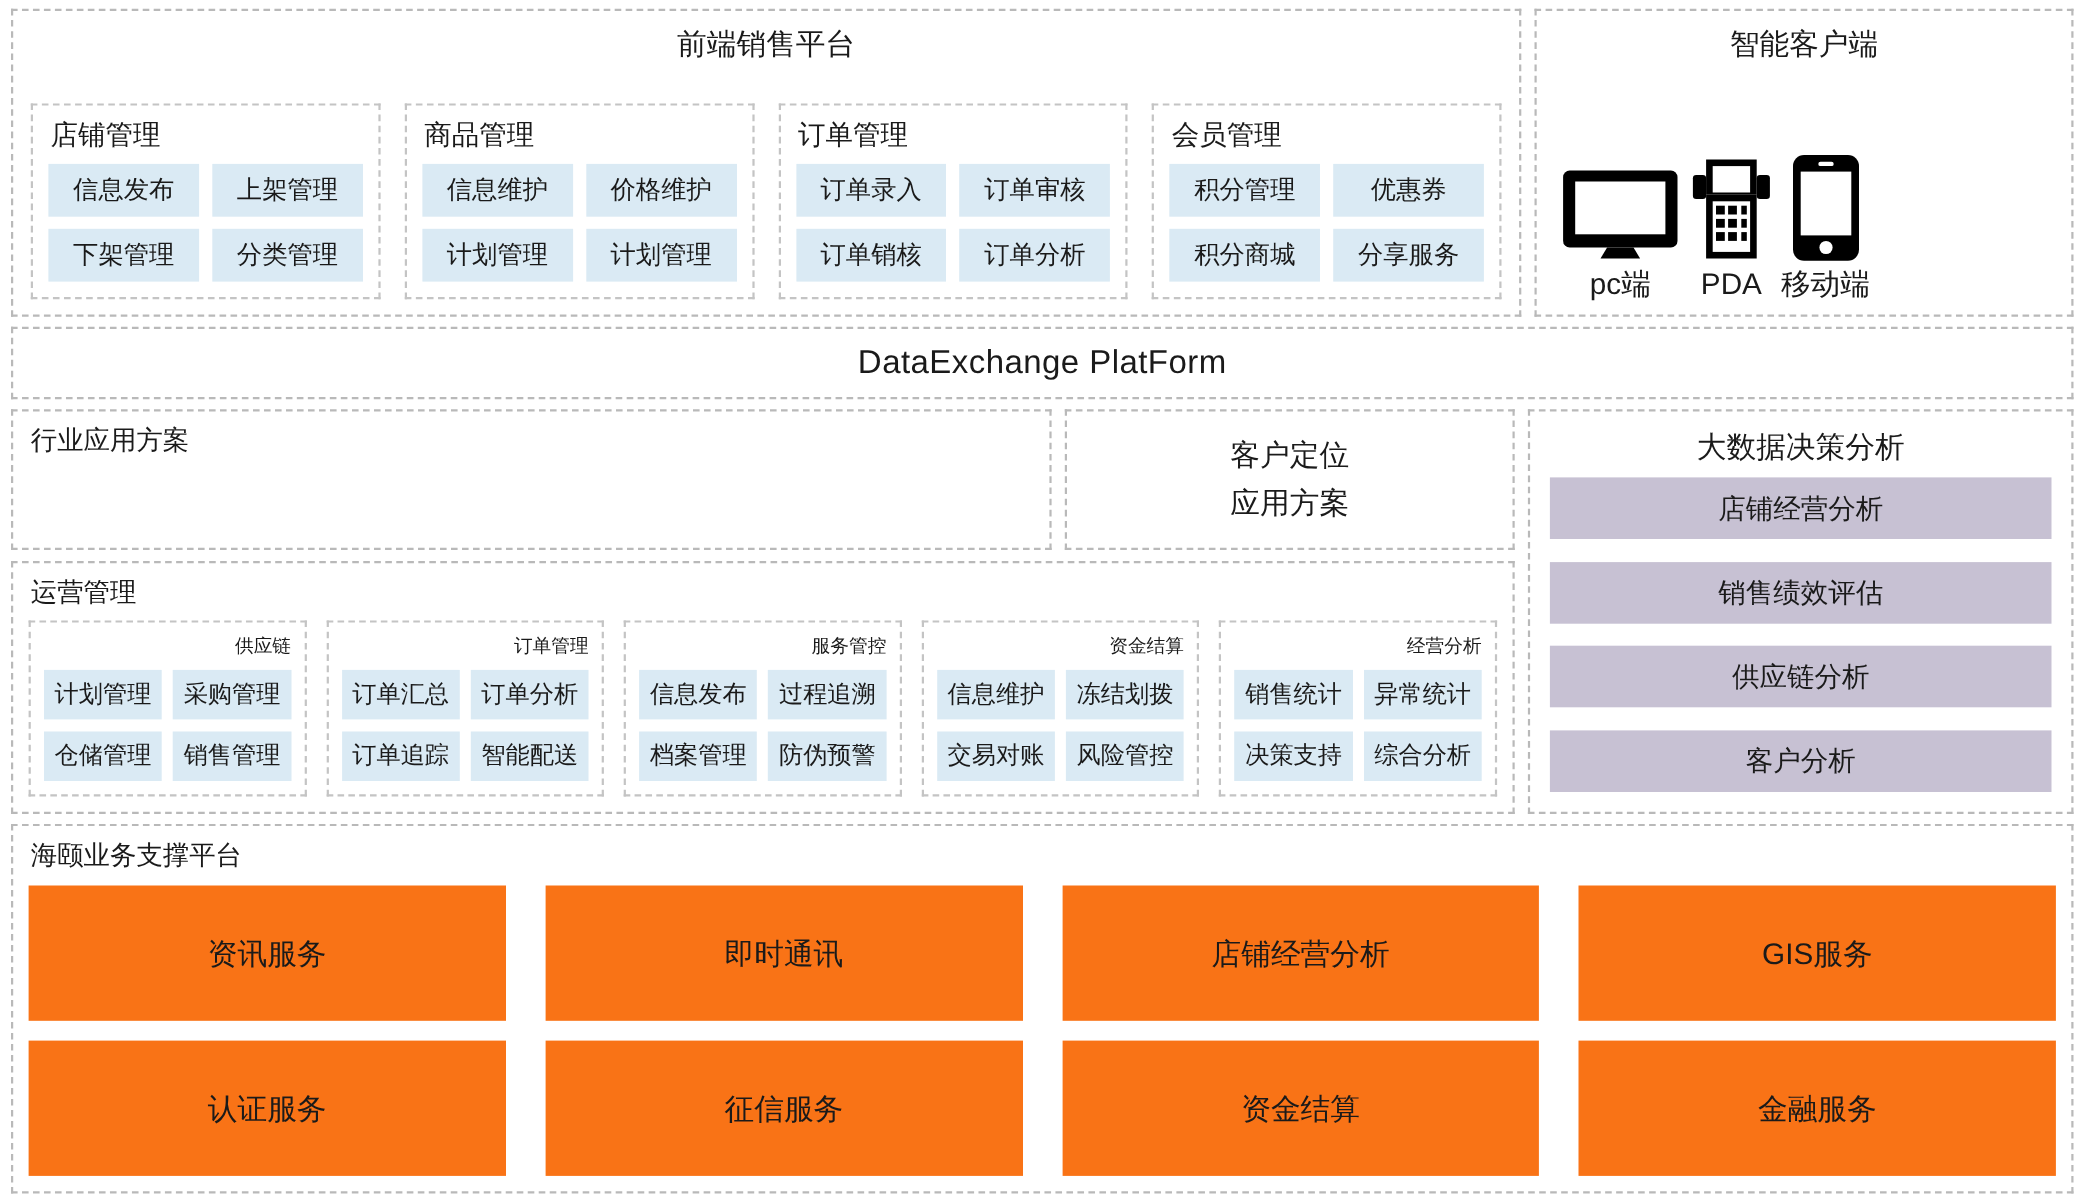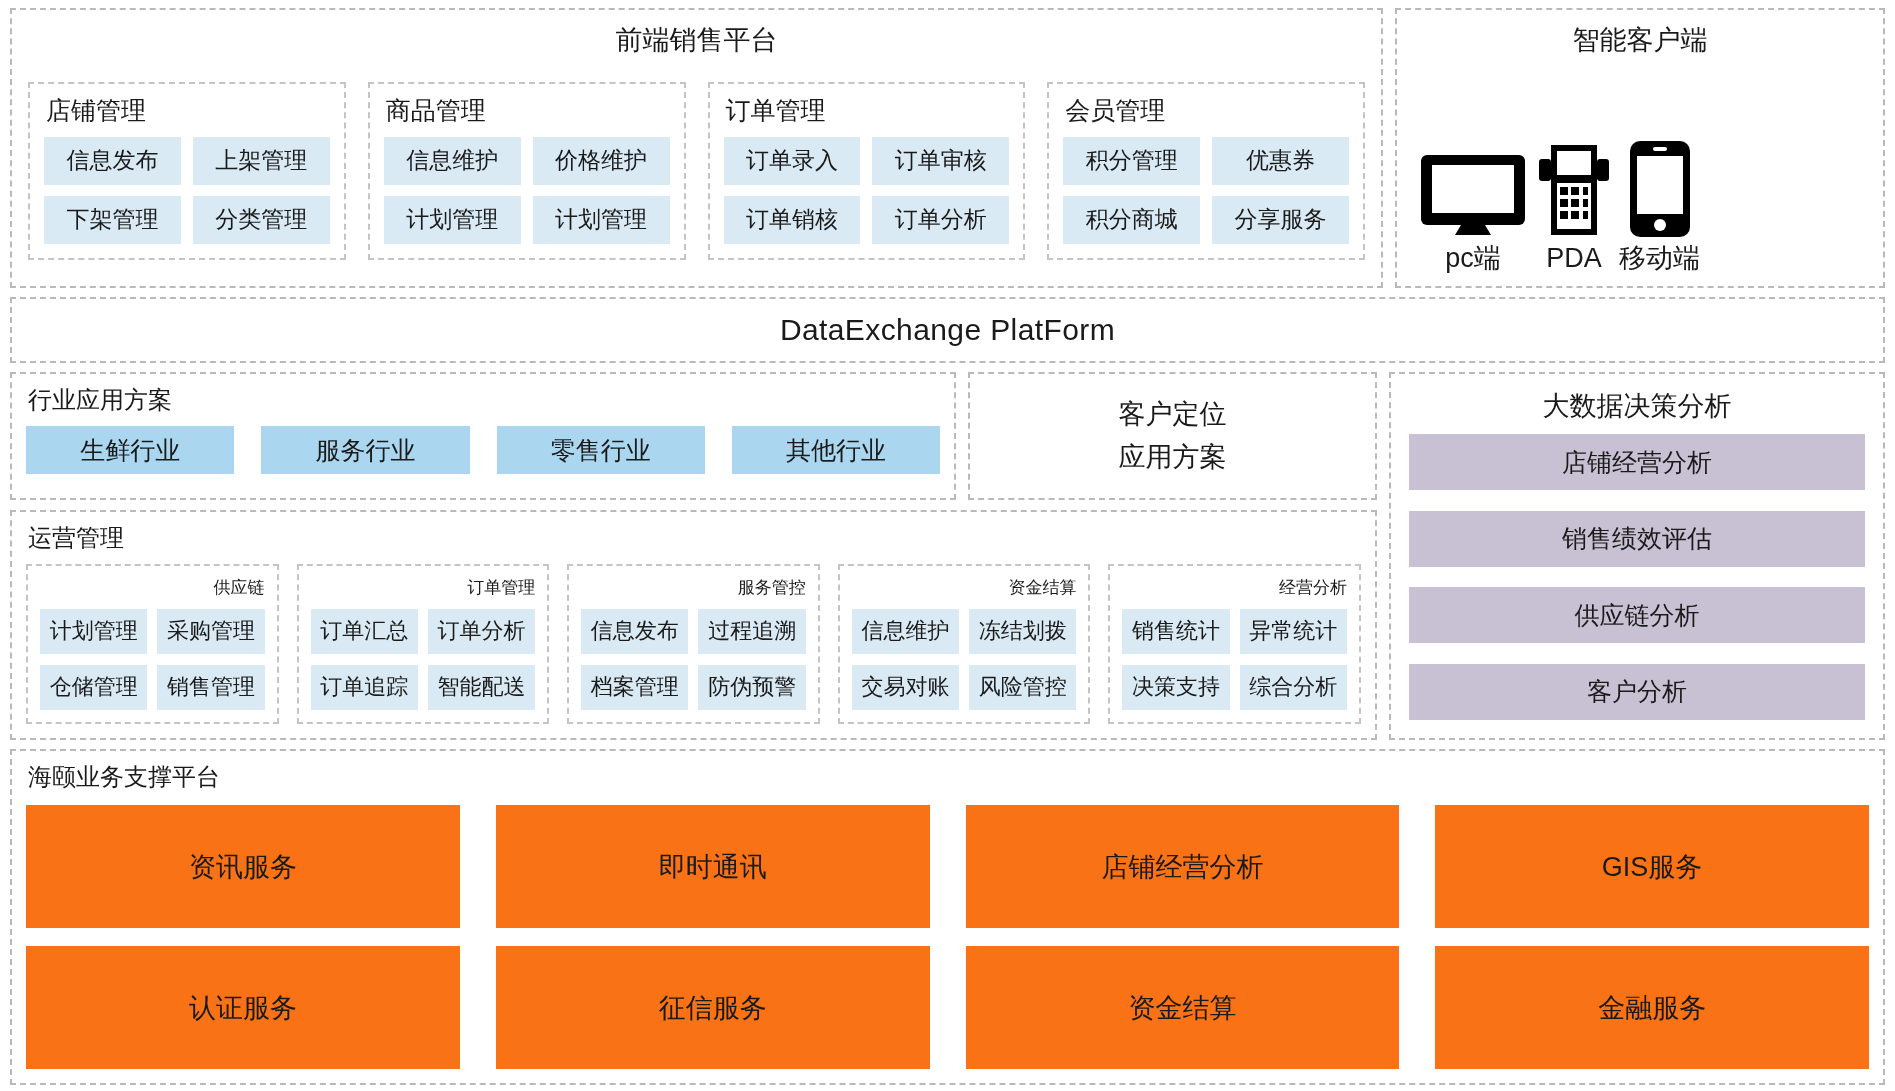--- a/index.html
+++ b/index.html
@@ -53,21 +53,21 @@
     text-align: center;
     font-size: 27px;
     line-height: 1.2;
     padding: 6px 0 14px 0;
     font-weight: 400;
   }
   .frontend-groups {
     display: flex;
     gap: 22px;
     flex: 1 1 auto;
-    align-items: center;
+    align-items: flex-end;
   }
   .fgroup {
     flex: 1 1 0;
     padding: 8px 14px 14px 14px;
     display: flex;
     flex-direction: column;
   }
   .fgroup-title {
     font-size: 25px;
     padding: 2px 0 10px 2px;
@@ -375,26 +375,20 @@
     <span>DataExchange  PlatForm</span>
   </div>
 
   <div class="row3">
 
     <div class="row3-left">
 
       <div class="row3-left-top">
         <div class="dash industry">
           <div class="panel-title-left">行业应用方案</div>
-          <div class="industry-chips">
-            <div class="ichip">生鲜行业</div>
-            <div class="ichip">服务行业</div>
-            <div class="ichip">零售行业</div>
-            <div class="ichip">其他行业</div>
-          </div>
         </div>
 
         <div class="dash customer">
           <div>客户定位</div>
           <div>应用方案</div>
         </div>
       </div>
 
       <div class="dash ops">
         <div class="panel-title-left">运营管理</div>

